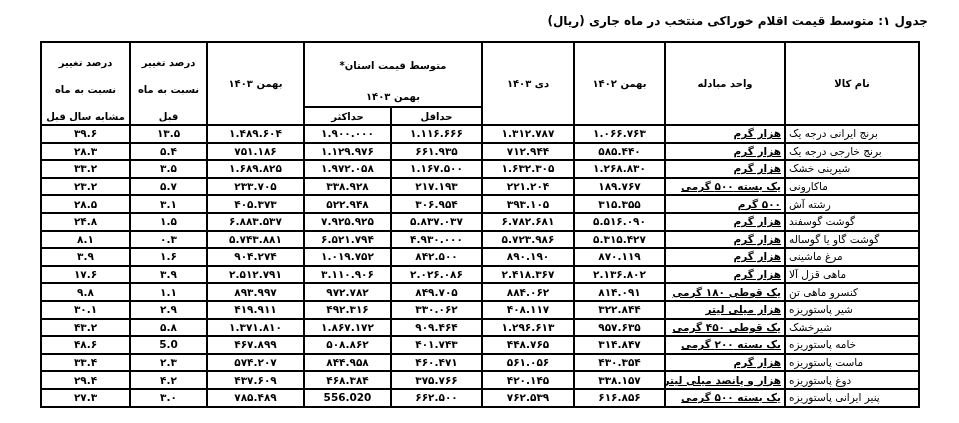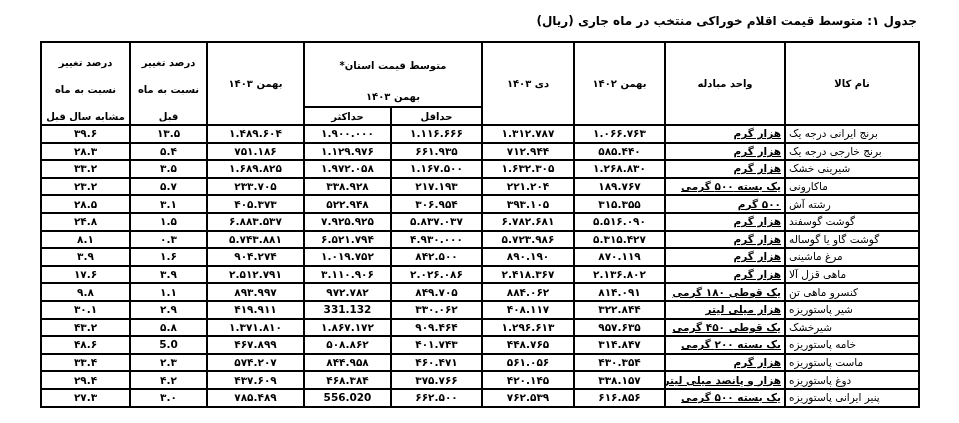--- a/index.html
+++ b/index.html
@@ -1,17 +1,17 @@
 <!DOCTYPE html>
 <html><head>
 <meta charset="utf-8">
 <style>
   html, body { margin: 0; padding: 0; background: #ffffff; }
   body { width: 959px; height: 423px; position: relative; overflow: hidden; font-family: "DejaVu Sans", sans-serif; color: #000; }
-  .caption { position: absolute; right: 42px; top: 14px; font-size: 12px; font-weight: bold; direction: rtl; white-space: nowrap; }
+  .caption { position: absolute; right: 31px; top: 14px; font-size: 12px; font-weight: bold; direction: rtl; white-space: nowrap; }
   table.tbl { position: absolute; left: 40px; top: 41px; width: 878px; border-collapse: collapse; direction: rtl; table-layout: fixed; }
   table.tbl td, table.tbl th { border: 2px solid #000; padding: 0 3px; font-size: 10.5px; height: 15.6px; line-height: 15px; white-space: nowrap; overflow: hidden; }
   table.tbl th { font-weight: bold; font-size: 10px; text-align: center; }
   th.h-tall { height: 60px; line-height: 19px; }
   th.h-sub { height: 19px; line-height: 17px; }
   td.name { text-align: left; font-weight: normal; font-size: 11px; }
   td.unit { text-align: right; font-weight: bold; font-size: 10.5px; text-decoration: underline; }
   td.num { text-align: center; font-weight: bold; font-size: 10.5px; }
   .ml { display: block; margin-top: 12px; }
 </style>
@@ -169,21 +169,21 @@
         <td class="num">۸۹۳.۹۹۷</td>
         <td class="num">۱.۱</td>
         <td class="num">۹.۸</td>
       </tr>
       <tr>
         <td class="name">شیر پاستوریزه</td>
         <td class="unit">هزار میلی لیتر</td>
         <td class="num">۳۲۲.۸۴۴</td>
         <td class="num">۴۰۸.۱۱۷</td>
         <td class="num">۳۳۰.۰۶۲</td>
-        <td class="num">331.132</td>
+        <td class="num">۴۹۲.۳۱۶</td>
         <td class="num">۴۱۹.۹۱۱</td>
         <td class="num">۲.۹</td>
         <td class="num">۳۰.۱</td>
       </tr>
       <tr>
         <td class="name">شیرخشک</td>
         <td class="unit">یک قوطی ۴۵۰ گرمی</td>
         <td class="num">۹۵۷.۶۳۵</td>
         <td class="num">۱.۲۹۶.۶۱۳</td>
         <td class="num">۹۰۹.۴۶۴</td>

